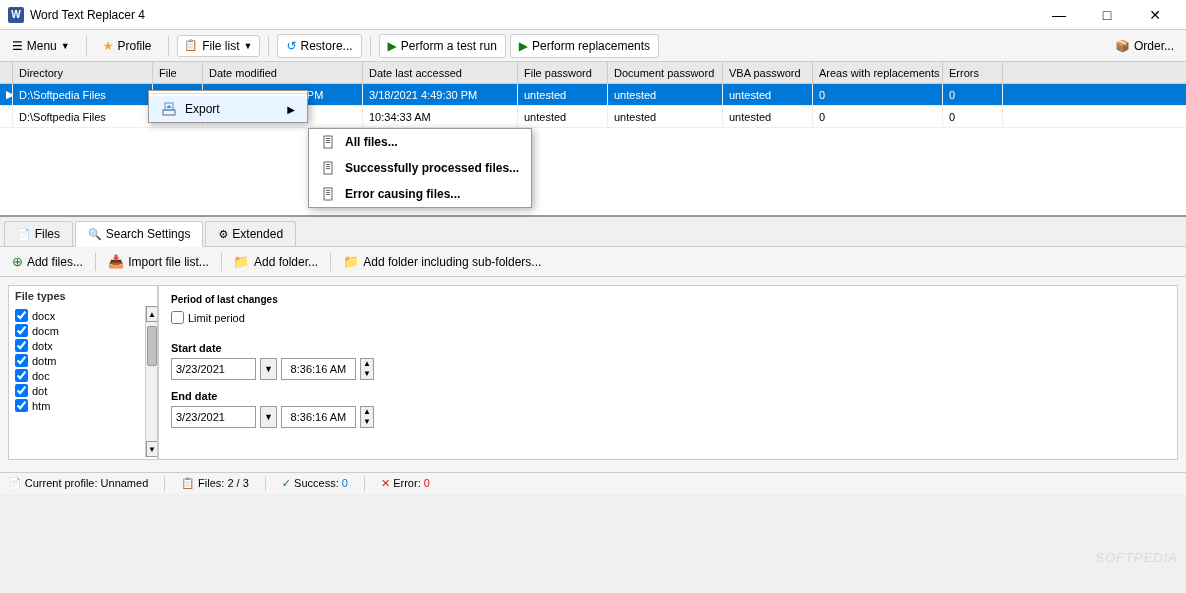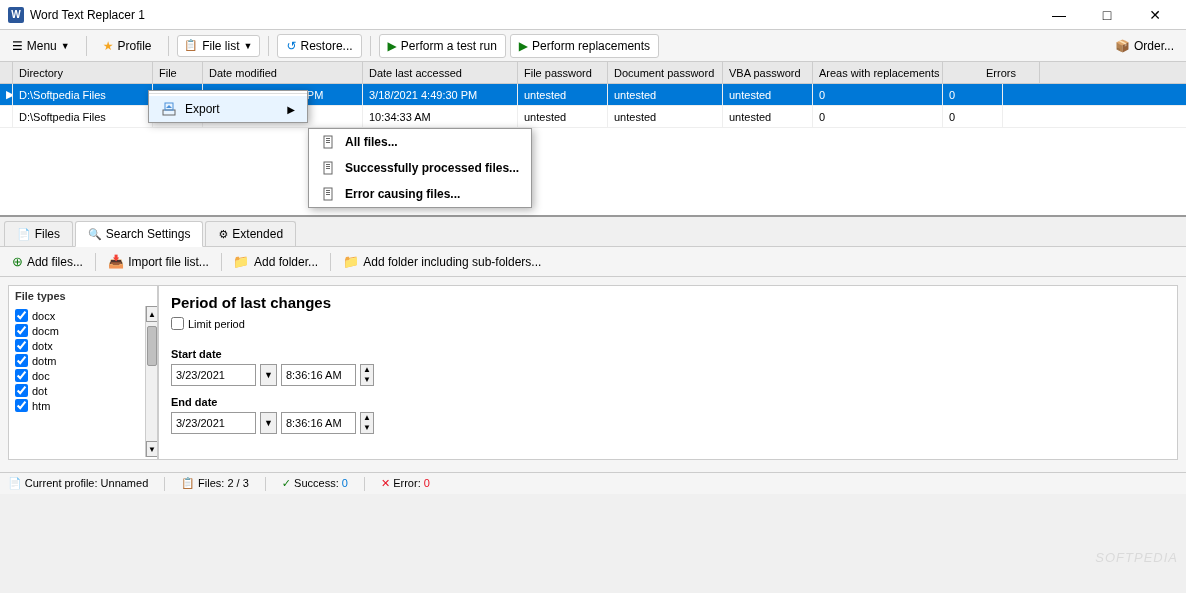--- a/index.html
+++ b/index.html
@@ -233,21 +233,21 @@
 
     
     .period-panel {
       flex: 1;
       background: white;
       border: 1px solid #ccc;
       padding: 8px 12px;
       height: 175px;
     }
     .period-title {
-      font-size: 15px;
+      font-size: 10px;
       font-weight: bold;
       margin-bottom: 6px;
     }
     .limit-period {
       display: flex; align-items: center; gap: 4px;
       margin-bottom: 18px;
       font-size: 11px;
     }
     .date-label { font-size: 11px; font-weight: bold; margin-bottom: 4px; }
     .date-row { display: flex; align-items: center; gap: 4px; margin-bottom: 10px; }
@@ -265,20 +265,21 @@
       cursor: pointer;
       height: 22px;
       font-size: 10px;
     }
     .time-input {
       border: 1px solid #999;
       padding: 2px 4px;
       font-size: 11px;
       width: 75px;
       height: 22px;
+      text-align: center;
     }
     .time-spin {
       display: flex;
       flex-direction: column;
       border: 1px solid #999;
       height: 22px;
     }
     .spin-btn {
       flex: 1;
       border: none;
@@ -315,21 +316,21 @@
       letter-spacing: 1px;
       opacity: 0.6;
     }
   </style>
 </head>
 <body>
 
 <div class="title-bar">
   <div class="title-bar-left">
     <span class="title-icon" style="background:#2b579a; color:white; font-size:10px; font-weight:bold; display:flex; align-items:center; justify-content:center;">W</span>
-    <span>Word Text Replacer 1</span>
+    <span>Word Text Replacer 4</span>
   </div>
   <div class="title-bar-controls">
     <button class="title-btn">—</button>
     <button class="title-btn">□</button>
     <button class="title-btn close">✕</button>
   </div>
 </div>
 
 <div class="menu-bar">
   <div class="menu-item">
@@ -374,21 +375,21 @@
   <div class="table-header">
     <div class="th" style="width:12px;"></div>
     <div class="th" style="width:140px;">Directory</div>
     <div class="th" style="width:50px;">File</div>
     <div class="th" style="width:160px;">Date modified</div>
     <div class="th" style="width:155px;">Date last accessed</div>
     <div class="th" style="width:90px;">File password</div>
     <div class="th" style="width:115px;">Document password</div>
     <div class="th" style="width:90px;">VBA password</div>
     <div class="th" style="width:130px;">Areas with replacements</div>
-    <div class="th" style="width:60px;margin-left:37px;">Errors</div>
+    <div class="th" style="width:60px;">Errors</div>
   </div>
 
   <div class="table-row selected">
     <div class="td" style="width:12px;">▶</div>
     <div class="td" style="width:140px;">D:\Softpedia Files</div>
     <div class="td" style="width:50px;">Sof</div>
     <div class="td" style="width:160px;">10/31/2016 8:37:18 PM</div>
     <div class="td" style="width:155px;">3/18/2021 4:49:30 PM</div>
     <div class="td" style="width:90px;">untested</div>
     <div class="td" style="width:115px;">untested</div>

